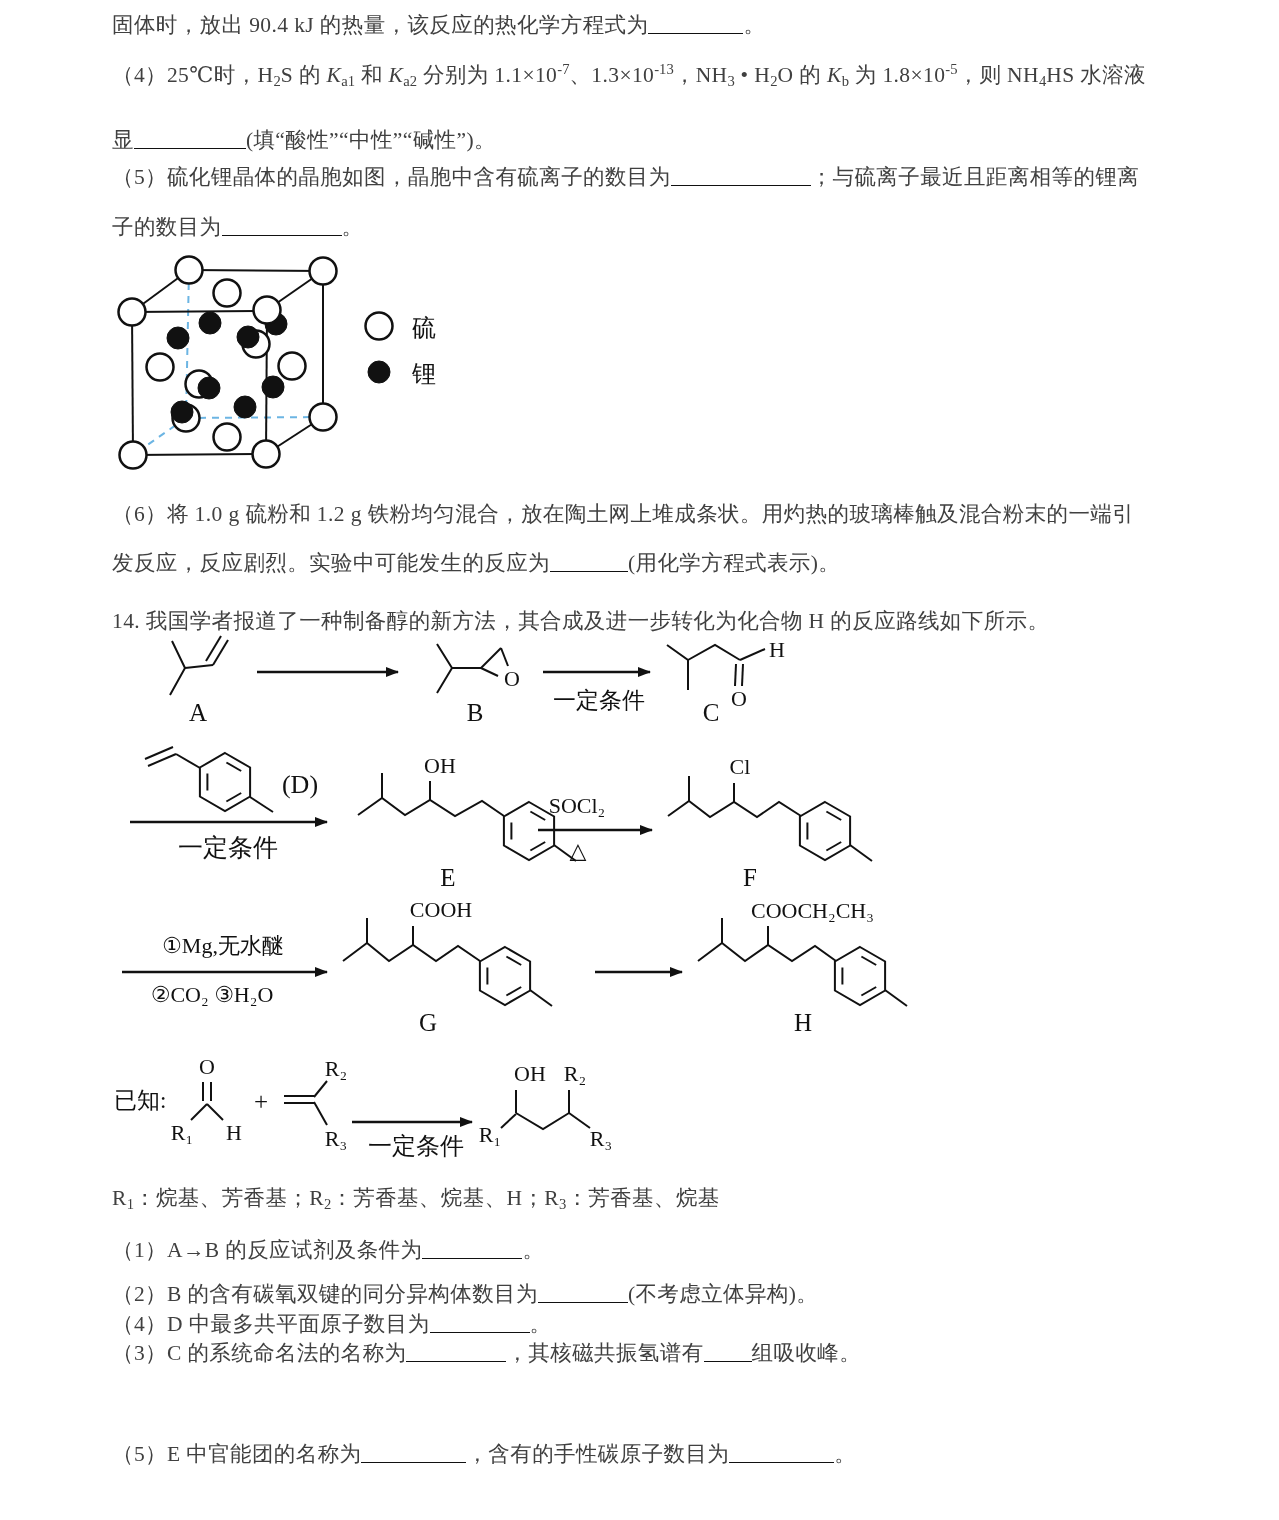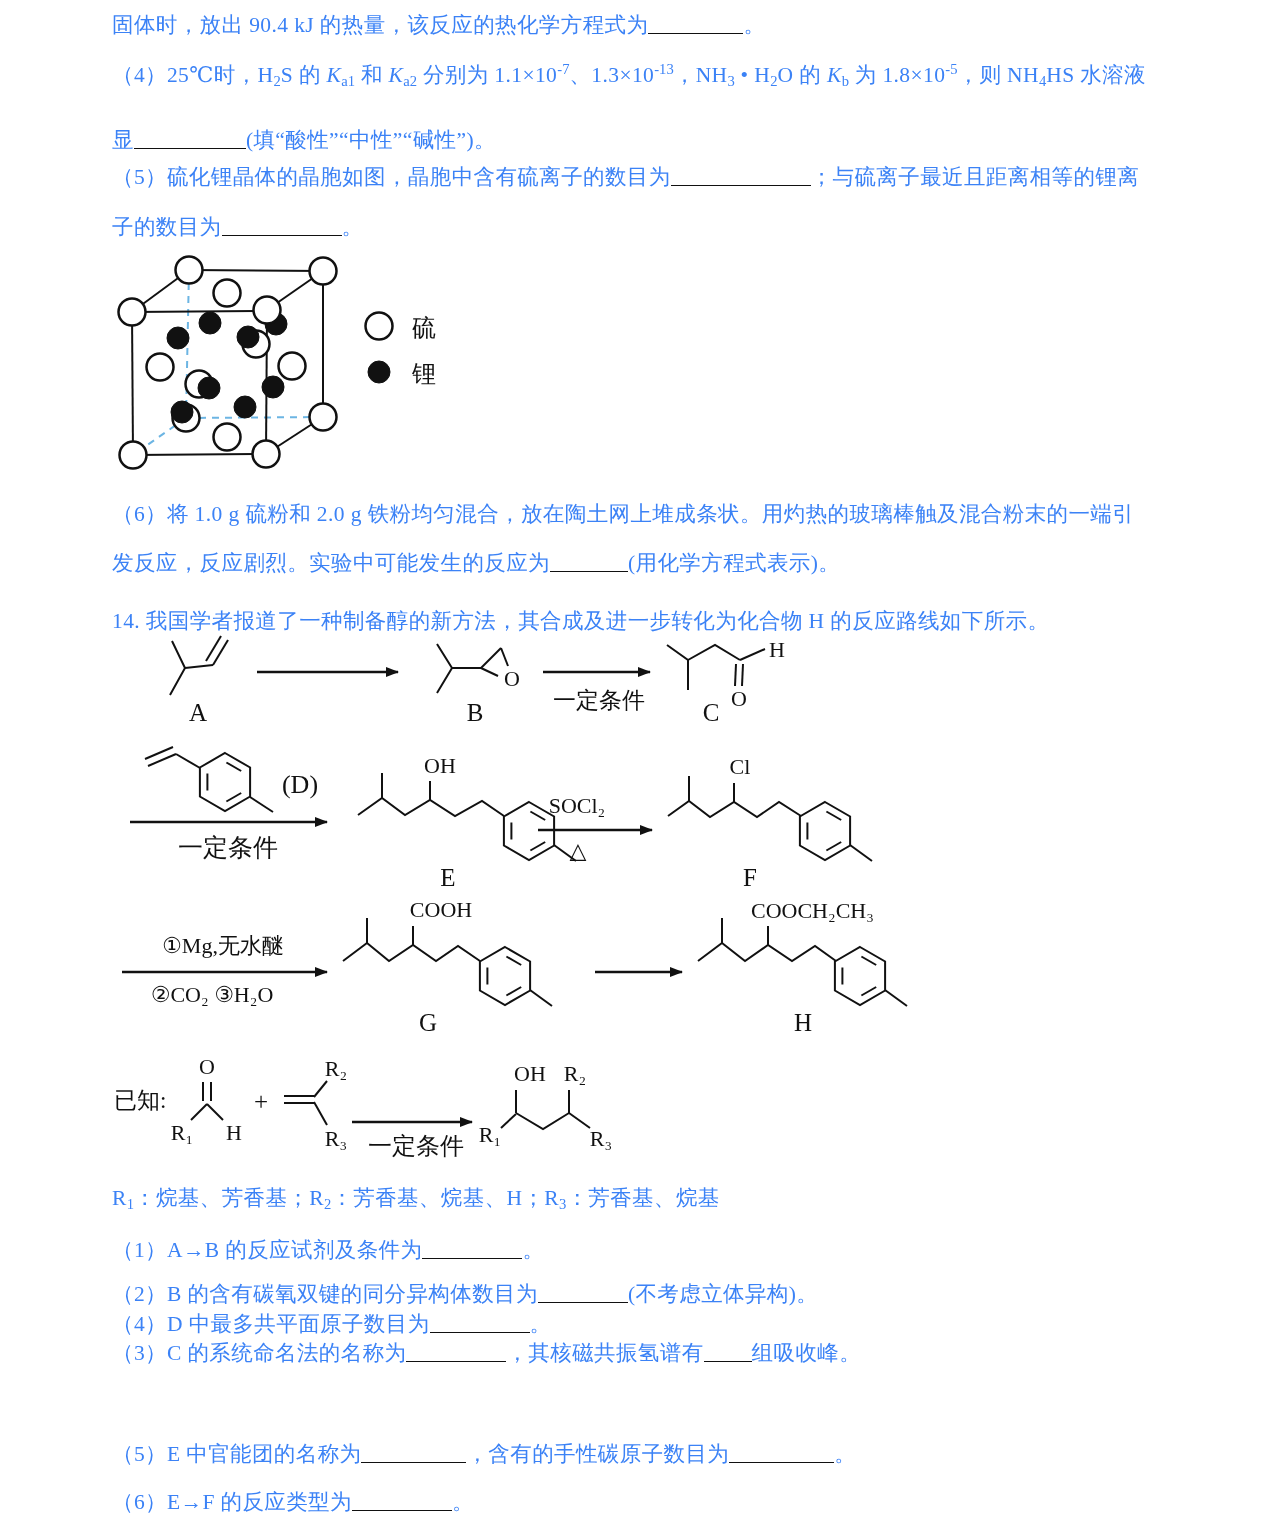--- a/index.html
+++ b/index.html
@@ -1,17 +1,17 @@
 <!DOCTYPE html>
 <html><head>
 <meta charset="utf-8">
 <style>
   html,body{margin:0;padding:0;background:#fff;}
   .page{position:relative;width:1279px;height:1520px;background:#fff;overflow:hidden;
-        font-family:"Liberation Serif","DejaVu Serif",serif;color:#3b82f6;}
+        font-family:"Liberation Serif","DejaVu Serif",serif;color:#404040;}
   .line{position:absolute;left:112px;font-size:21.5px;white-space:nowrap;letter-spacing:.4px;}
   .line i{font-style:italic;}
   sub,sup{font-size:68%;letter-spacing:0;}
   sub{vertical-align:-0.25em;}
   sup{vertical-align:0.55em;}
   .blank{display:inline-block;border-bottom:1.5px solid #111;height:1em;transform:translateY(2px);}
   svg{position:absolute;}
   svg text{font-family:"Liberation Serif","DejaVu Serif","DejaVu Sans",serif;fill:#111;}
   .bond{stroke:#111;stroke-width:2;fill:none;}
   .arrow{stroke:#111;stroke-width:2.4;fill:none;}
@@ -22,30 +22,29 @@
 </head>
 <body>
 
 <div class="page">
 
   <div class="line" style="top:9px">固体时，放出 90.4 kJ 的热量，该反应的热化学方程式为<span class="blank" style="width: 95px;"></span>。</div>
   <div class="line" style="top:60px">（4）25℃时，H<sub>2</sub>S 的 <i>K</i><sub>a1</sub> 和 <i>K</i><sub>a2</sub> 分别为 1.1×10<sup>-7</sup>、1.3×10<sup>-13</sup>，NH<sub>3</sub> • H<sub>2</sub>O 的 <i>K</i><sub>b</sub> 为 1.8×10<sup>-5</sup>，则 NH<sub>4</sub>HS 水溶液</div>
   <div class="line" style="top:124px">显<span class="blank" style="width: 112px;"></span>(填“酸性”“中性”“碱性”)。</div>
   <div class="line" style="top:161px">（5）硫化锂晶体的晶胞如图，晶胞中含有硫离子的数目为<span class="blank" style="width: 140px;"></span>；与硫离子最近且距离相等的锂离</div>
   <div class="line" style="top:211px">子的数目为<span class="blank" style="width: 120px;"></span>。</div>
-  <div class="line" style="top:499px">（6）将 1.0 g 硫粉和 2.0 g 铁粉均匀混合，放在陶土网上堆成条状。用灼热的玻璃棒触及混合粉末的一端引</div>
+  <div class="line" style="top:499px">（6）将 1.0 g 硫粉和 1.2 g 铁粉均匀混合，放在陶土网上堆成条状。用灼热的玻璃棒触及混合粉末的一端引</div>
   <div class="line" style="top:547px">发反应，反应剧烈。实验中可能发生的反应为<span class="blank" style="width: 78px;"></span>(用化学方程式表示)。</div>
   <div class="line" style="top:606px">14. 我国学者报道了一种制备醇的新方法，其合成及进一步转化为化合物 H 的反应路线如下所示。</div>
   <div class="line" style="top:1183px">R<sub>1</sub>：烷基、芳香基；R<sub>2</sub>：芳香基、烷基、H；R<sub>3</sub>：芳香基、烷基</div>
   <div class="line" style="top:1234px">（1）A→B 的反应试剂及条件为<span class="blank" style="width: 100px;"></span>。</div>
   <div class="line" style="top:1278px">（2）B 的含有碳氧双键的同分异构体数目为<span class="blank" style="width: 90px;"></span>(不考虑立体异构)。</div>
   <div class="line" style="top:1337px">（3）C 的系统命名法的名称为<span class="blank" style="width: 100px;"></span>，其核磁共振氢谱有<span class="blank" style="width: 48px;"></span>组吸收峰。</div>
   <div class="line" style="top:1308px">（4）D 中最多共平面原子数目为<span class="blank" style="width: 100px;"></span>。</div>
   <div class="line" style="top:1438px">（5）E 中官能团的名称为<span class="blank" style="width: 105px;"></span>，含有的手性碳原子数目为<span class="blank" style="width: 105px;"></span>。</div>
-  <div class="line" style="top:1486px">（6）E→F 的反应类型为<span class="blank" style="width: 100px;"></span>。</div>
 
   <svg viewBox="110 250 360 235" style="left:110px;top:250px;width:360px;height:235px">
     <g fill="none" stroke-width="2" stroke-dasharray="7 6" stroke="#6cb5e3">
       <line x1="189" y1="270" x2="186" y2="418"></line>
       <line x1="186" y1="418" x2="133" y2="455"></line>
       <line x1="186" y1="418" x2="323" y2="417"></line>
     </g>
     <g>
       <line class="edge" x1="189" y1="270" x2="323" y2="271"></line>
       <line class="edge" x1="132" y1="312" x2="267" y2="311"></line>

